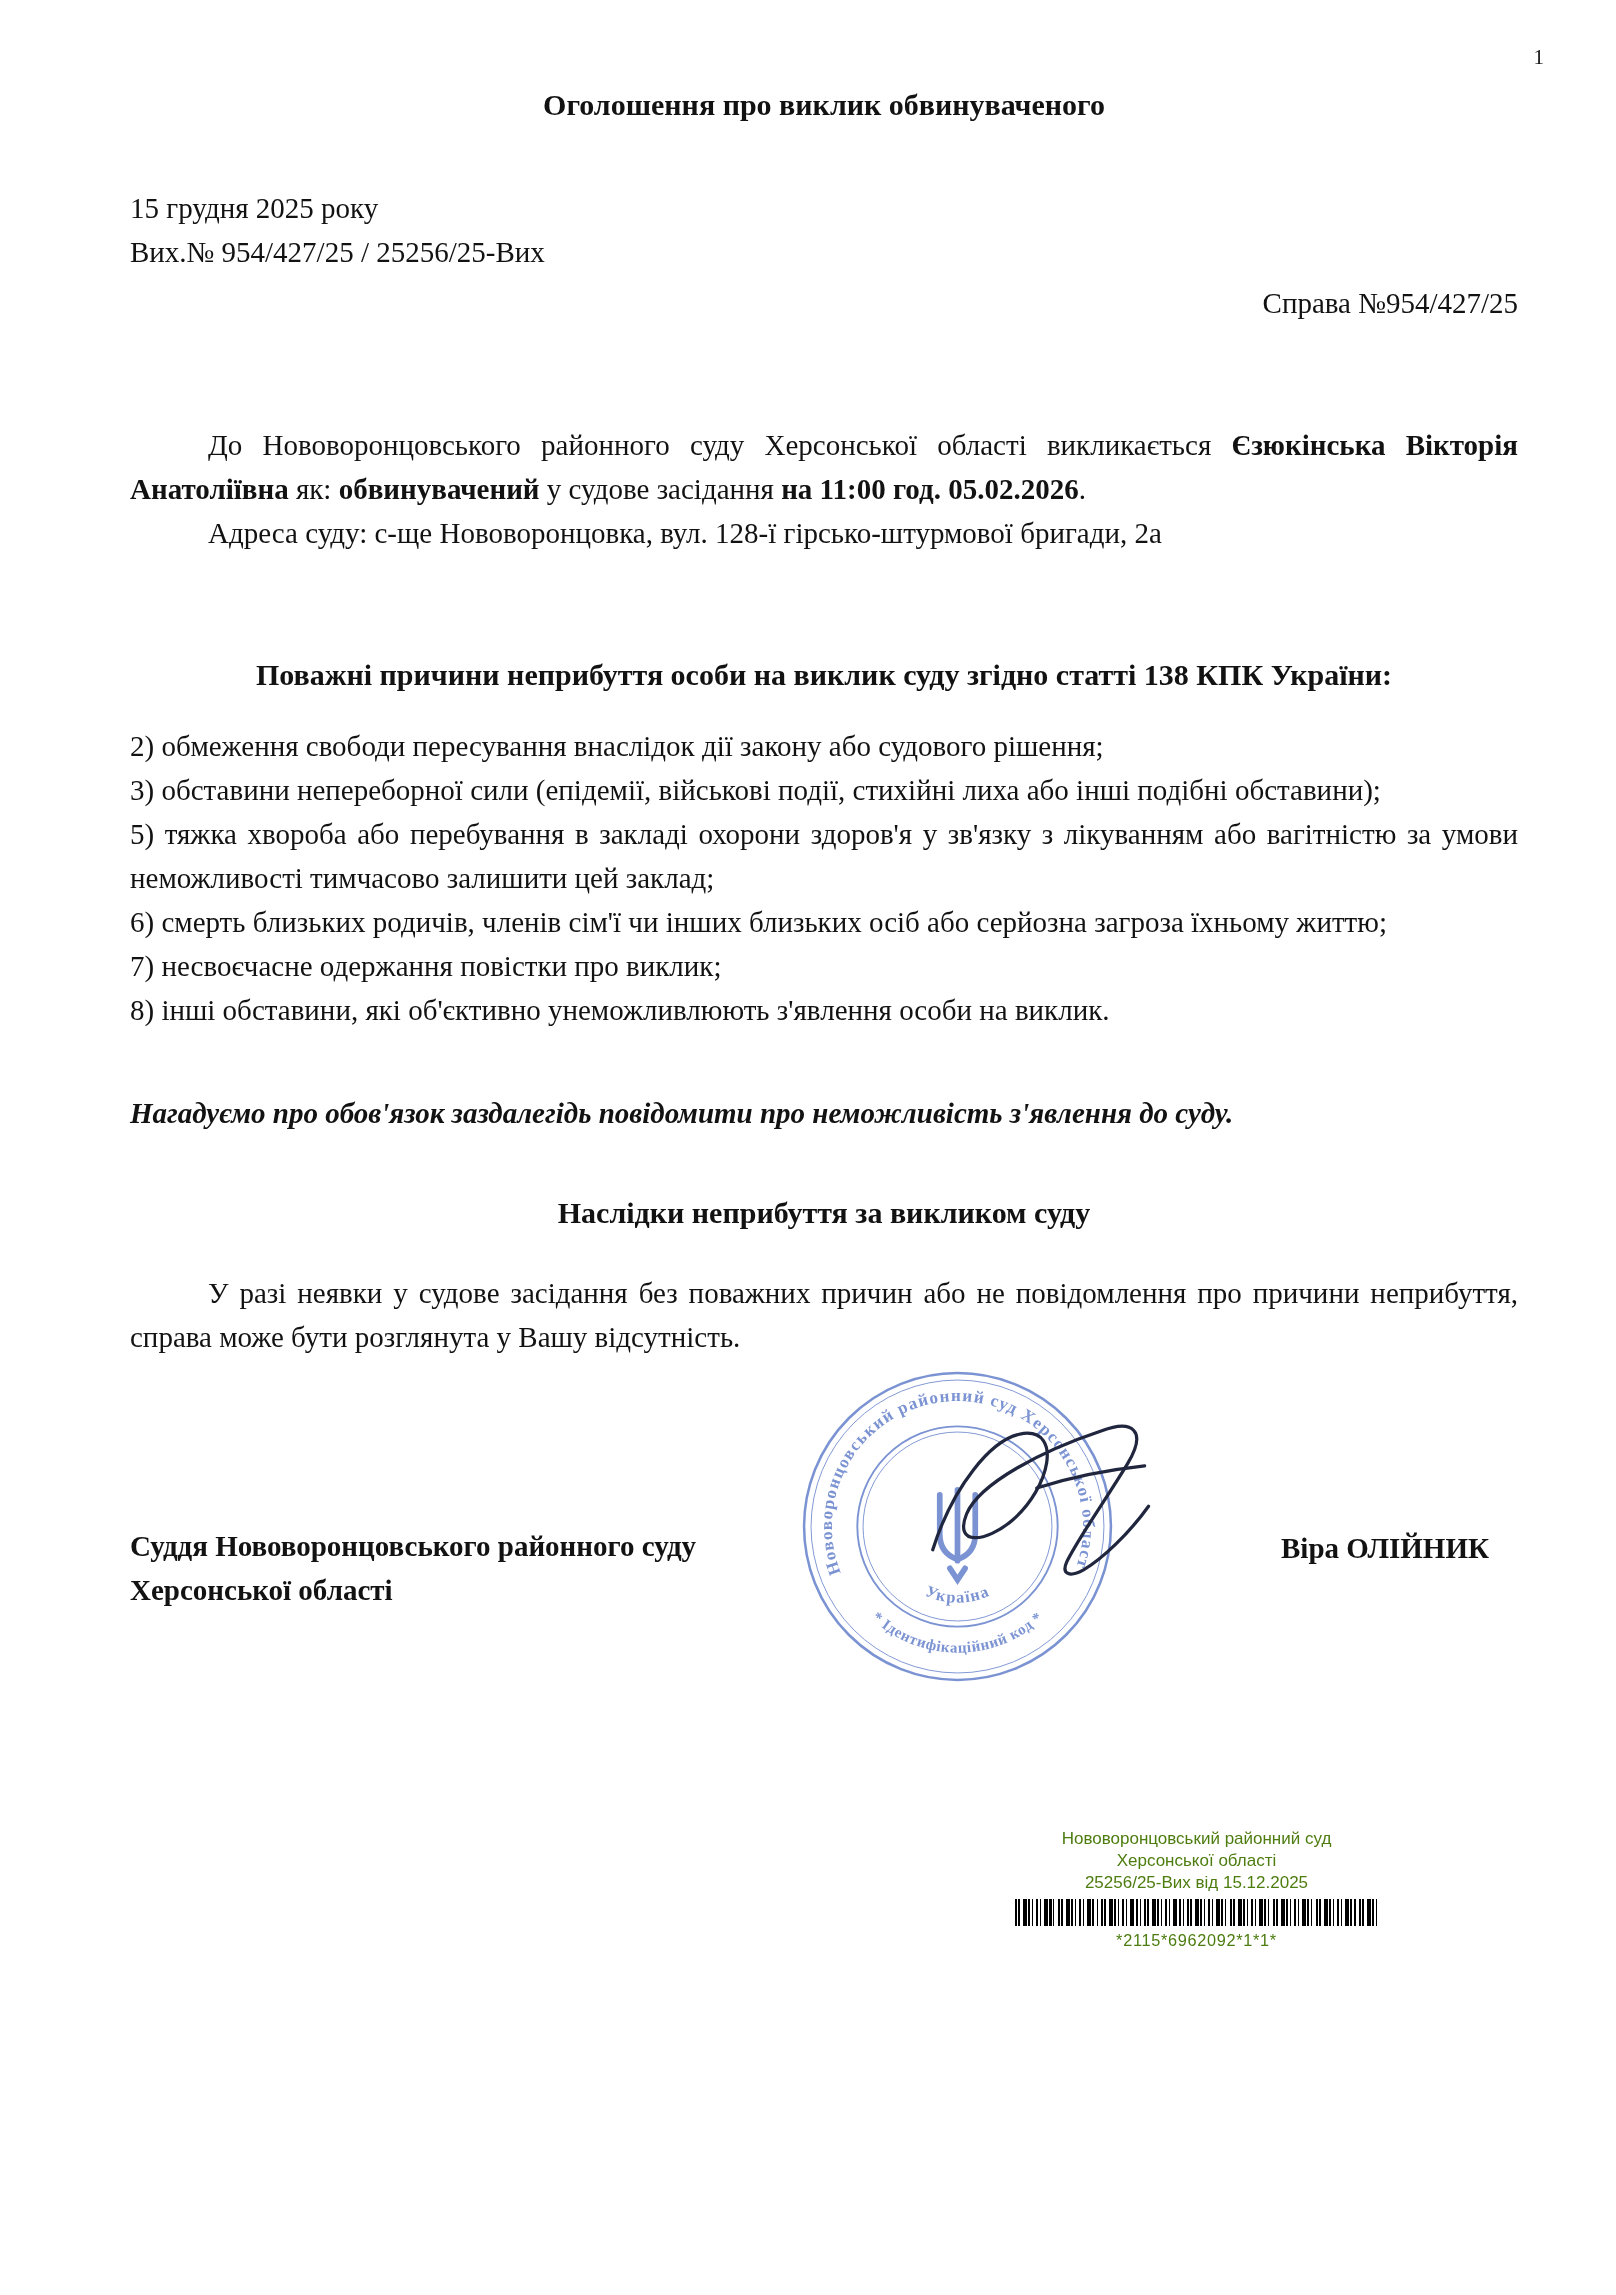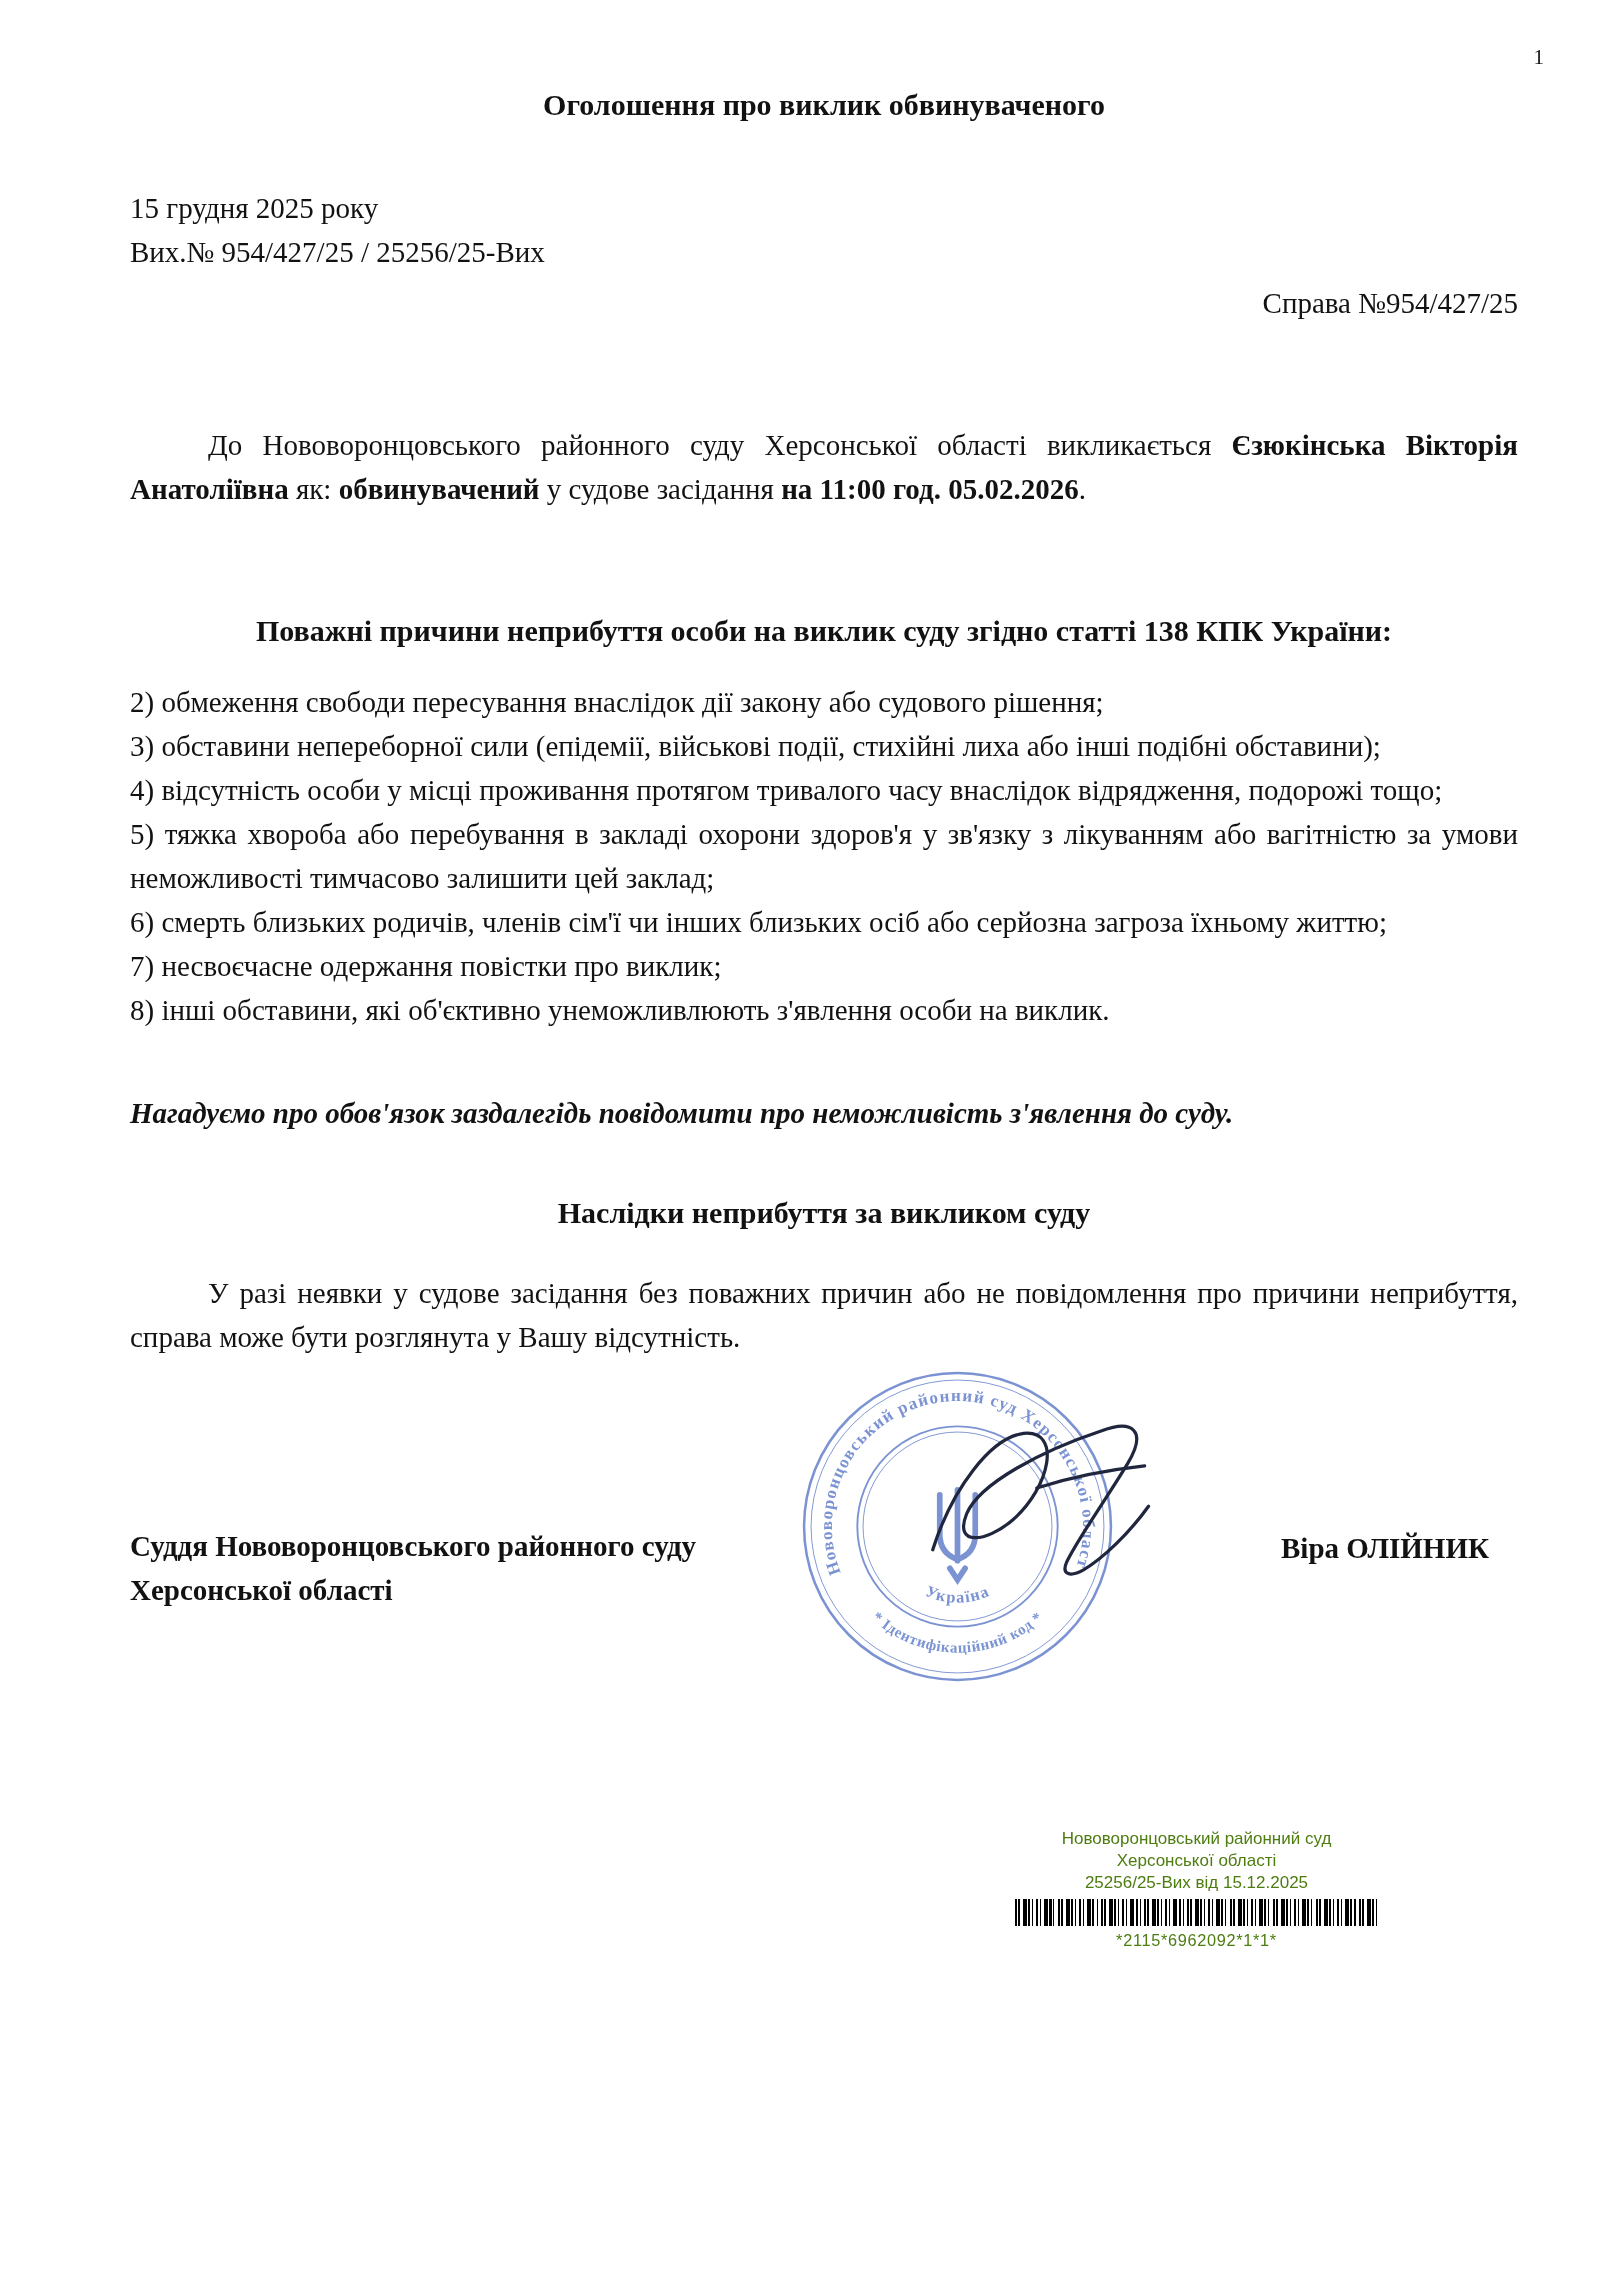--- a/index.html
+++ b/index.html
@@ -142,27 +142,27 @@
 
   <div class="meta">
     <div>15 грудня 2025 року</div>
     <div>Вих.№ 954/427/25 / 25256/25-Вих</div>
   </div>
 
   <div class="case-line">Справа №954/427/25</div>
 
   <p class="summons"><span>До Нововоронцовського районного суду Херсонської області викликається </span><span class="seg-bold">Єзюкінська Вікторія Анатоліївна</span><span> як: </span><span class="seg-bold">обвинувачений</span><span> у судове засідання </span><span class="seg-bold">на 11:00 год. 05.02.2026</span><span>.</span></p>
 
+  <p class="address">Адреса суду: с-ще Нововоронцовка, вул. 128-ї гірсько-штурмової бригади, 2а</p>
 
   <h2 class="reasons-heading">Поважні причини неприбуття особи на виклик суду згідно статті 138 КПК України:</h2>
 
   <div class="reasons">
       <div class="reason">2) обмеження свободи пересування внаслідок дії закону або судового рішення;</div>
       <div class="reason">3) обставини непереборної сили (епідемії, військові події, стихійні лиха або інші подібні обставини);</div>
-      <div class="reason">4) відсутність особи у місці проживання протягом тривалого часу внаслідок відрядження, подорожі тощо;</div>
       <div class="reason">5) тяжка хвороба або перебування в закладі охорони здоров'я у зв'язку з лікуванням або вагітністю за умови неможливості тимчасово залишити цей заклад;</div>
       <div class="reason">6) смерть близьких родичів, членів сім'ї чи інших близьких осіб або серйозна загроза їхньому життю;</div>
       <div class="reason">7) несвоєчасне одержання повістки про виклик;</div>
       <div class="reason">8) інші обставини, які об'єктивно унеможливлюють з'явлення особи на виклик.</div>
     </div>
 
   <p class="reminder">Нагадуємо про обов'язок заздалегідь повідомити про неможливість з'явлення до суду.</p>
 
   <h2 class="consequences-heading">Наслідки неприбуття за викликом суду</h2>
 

